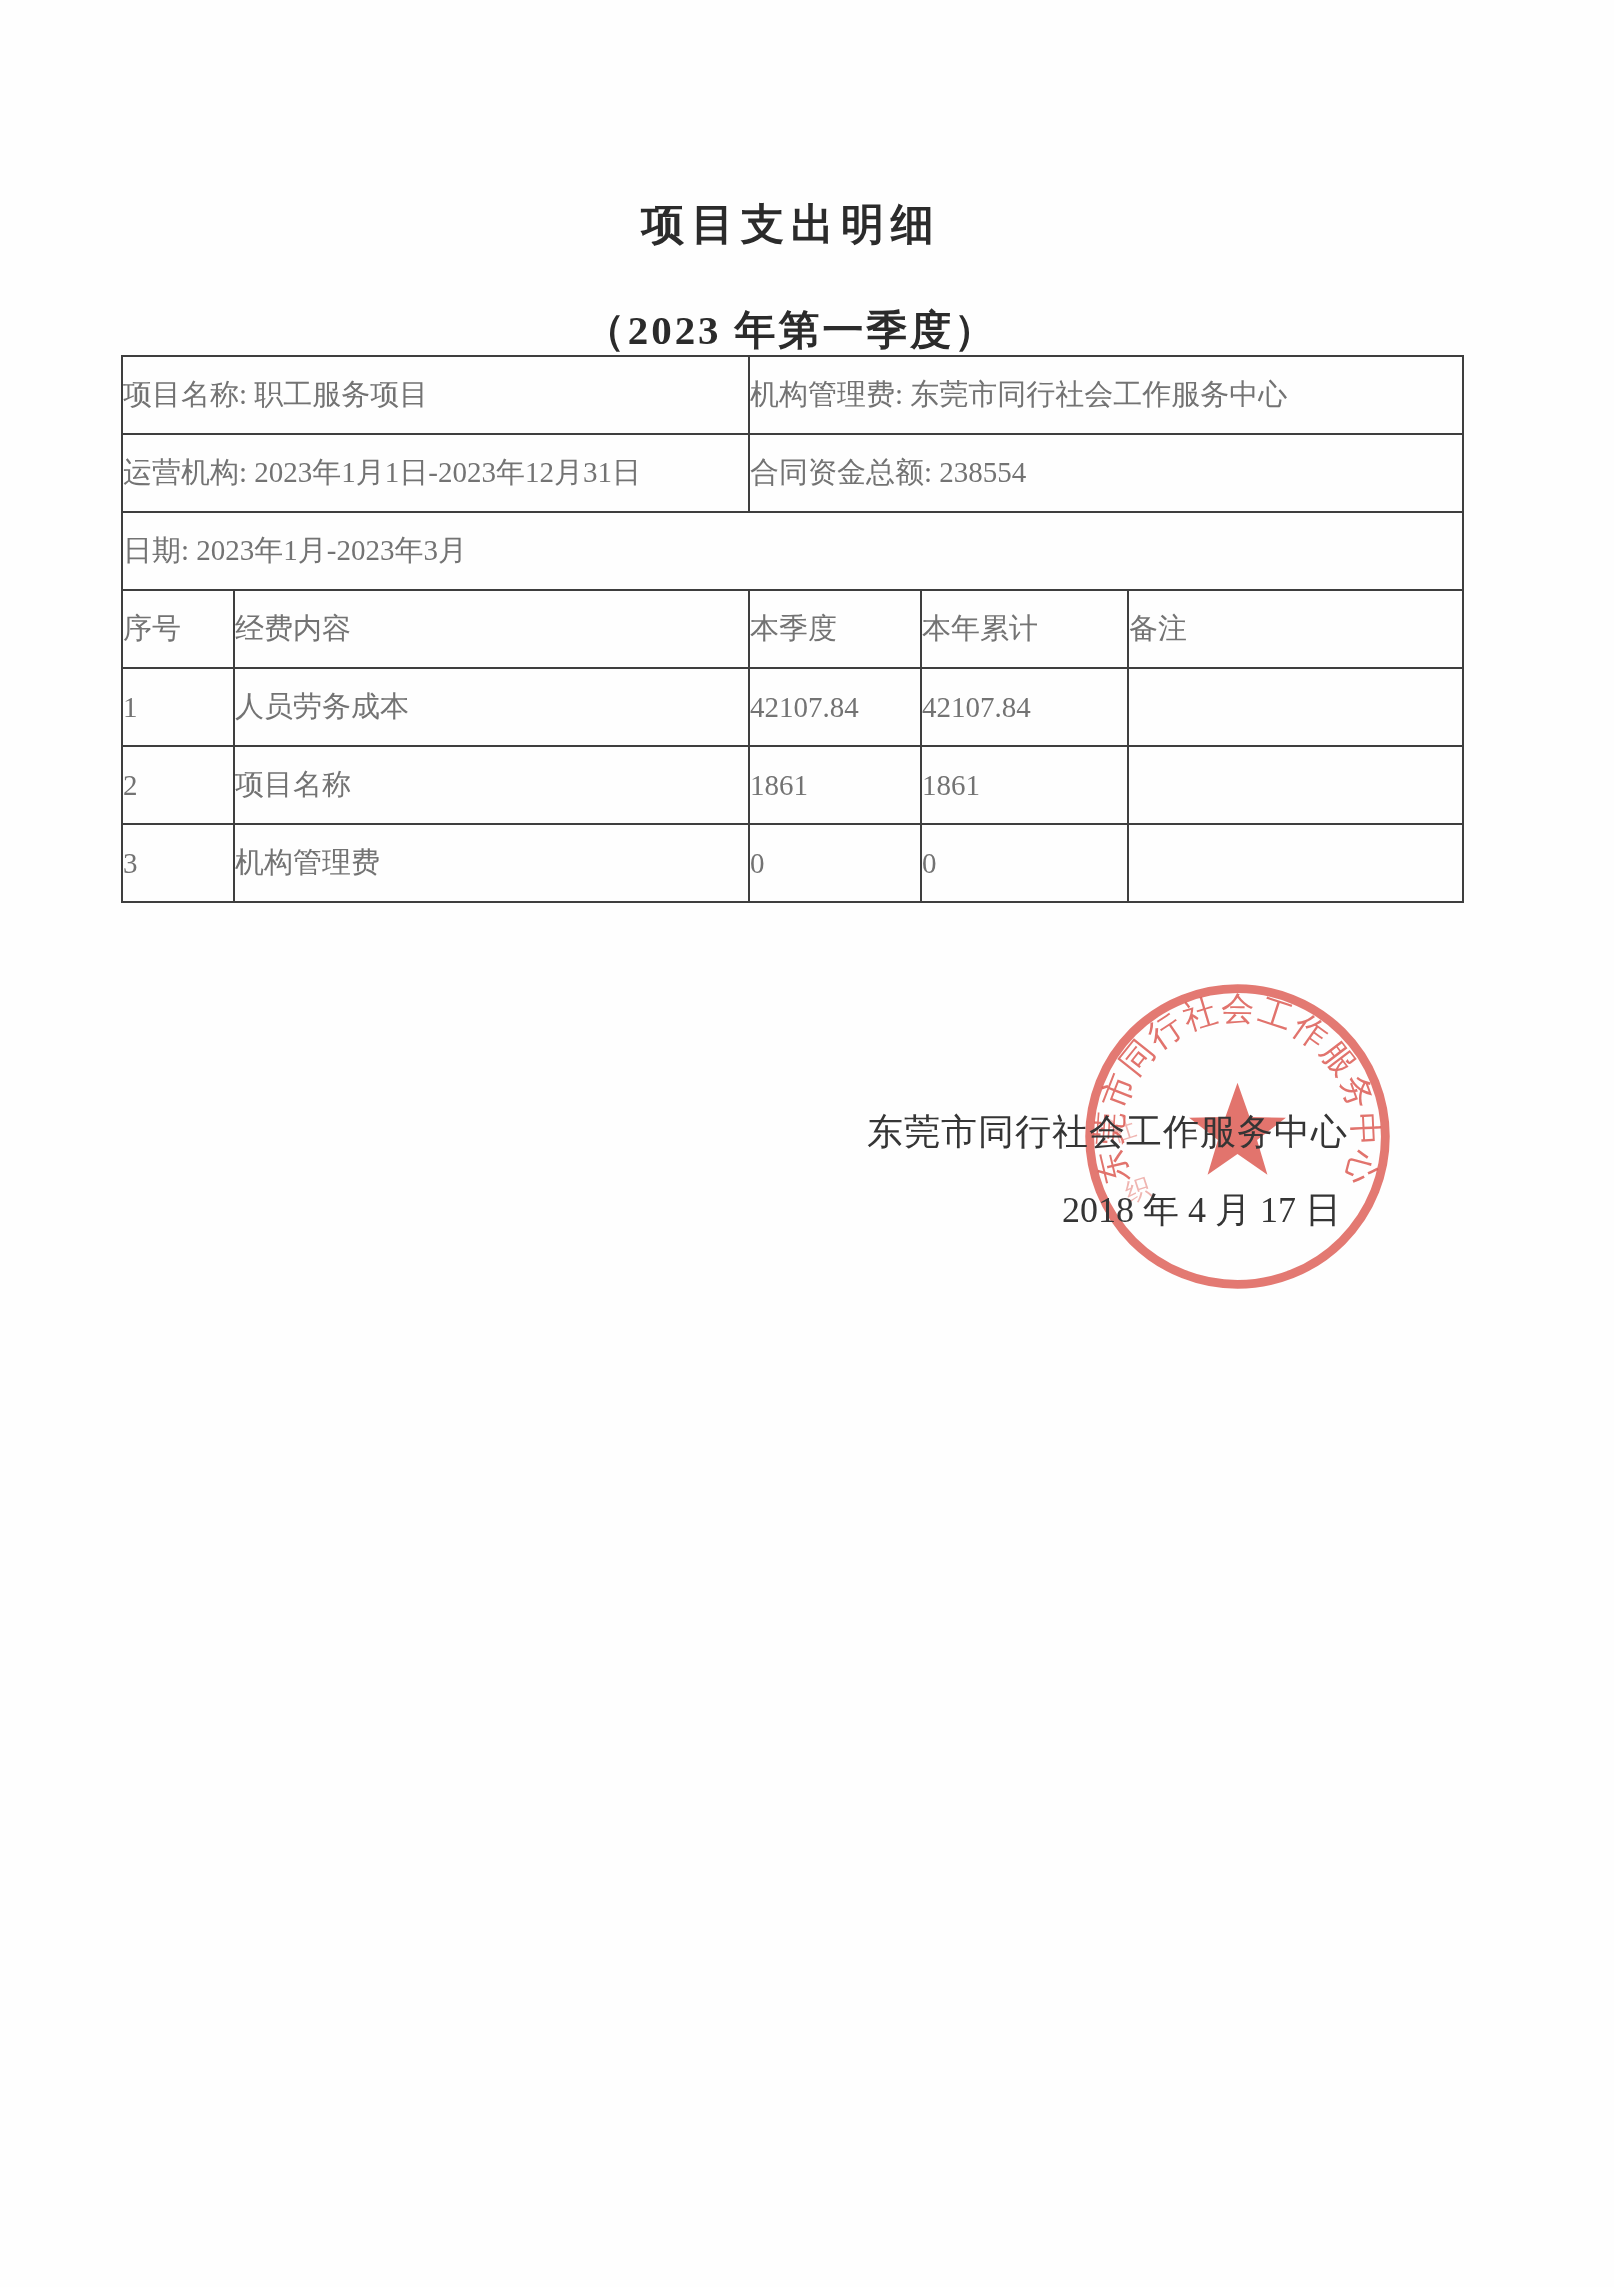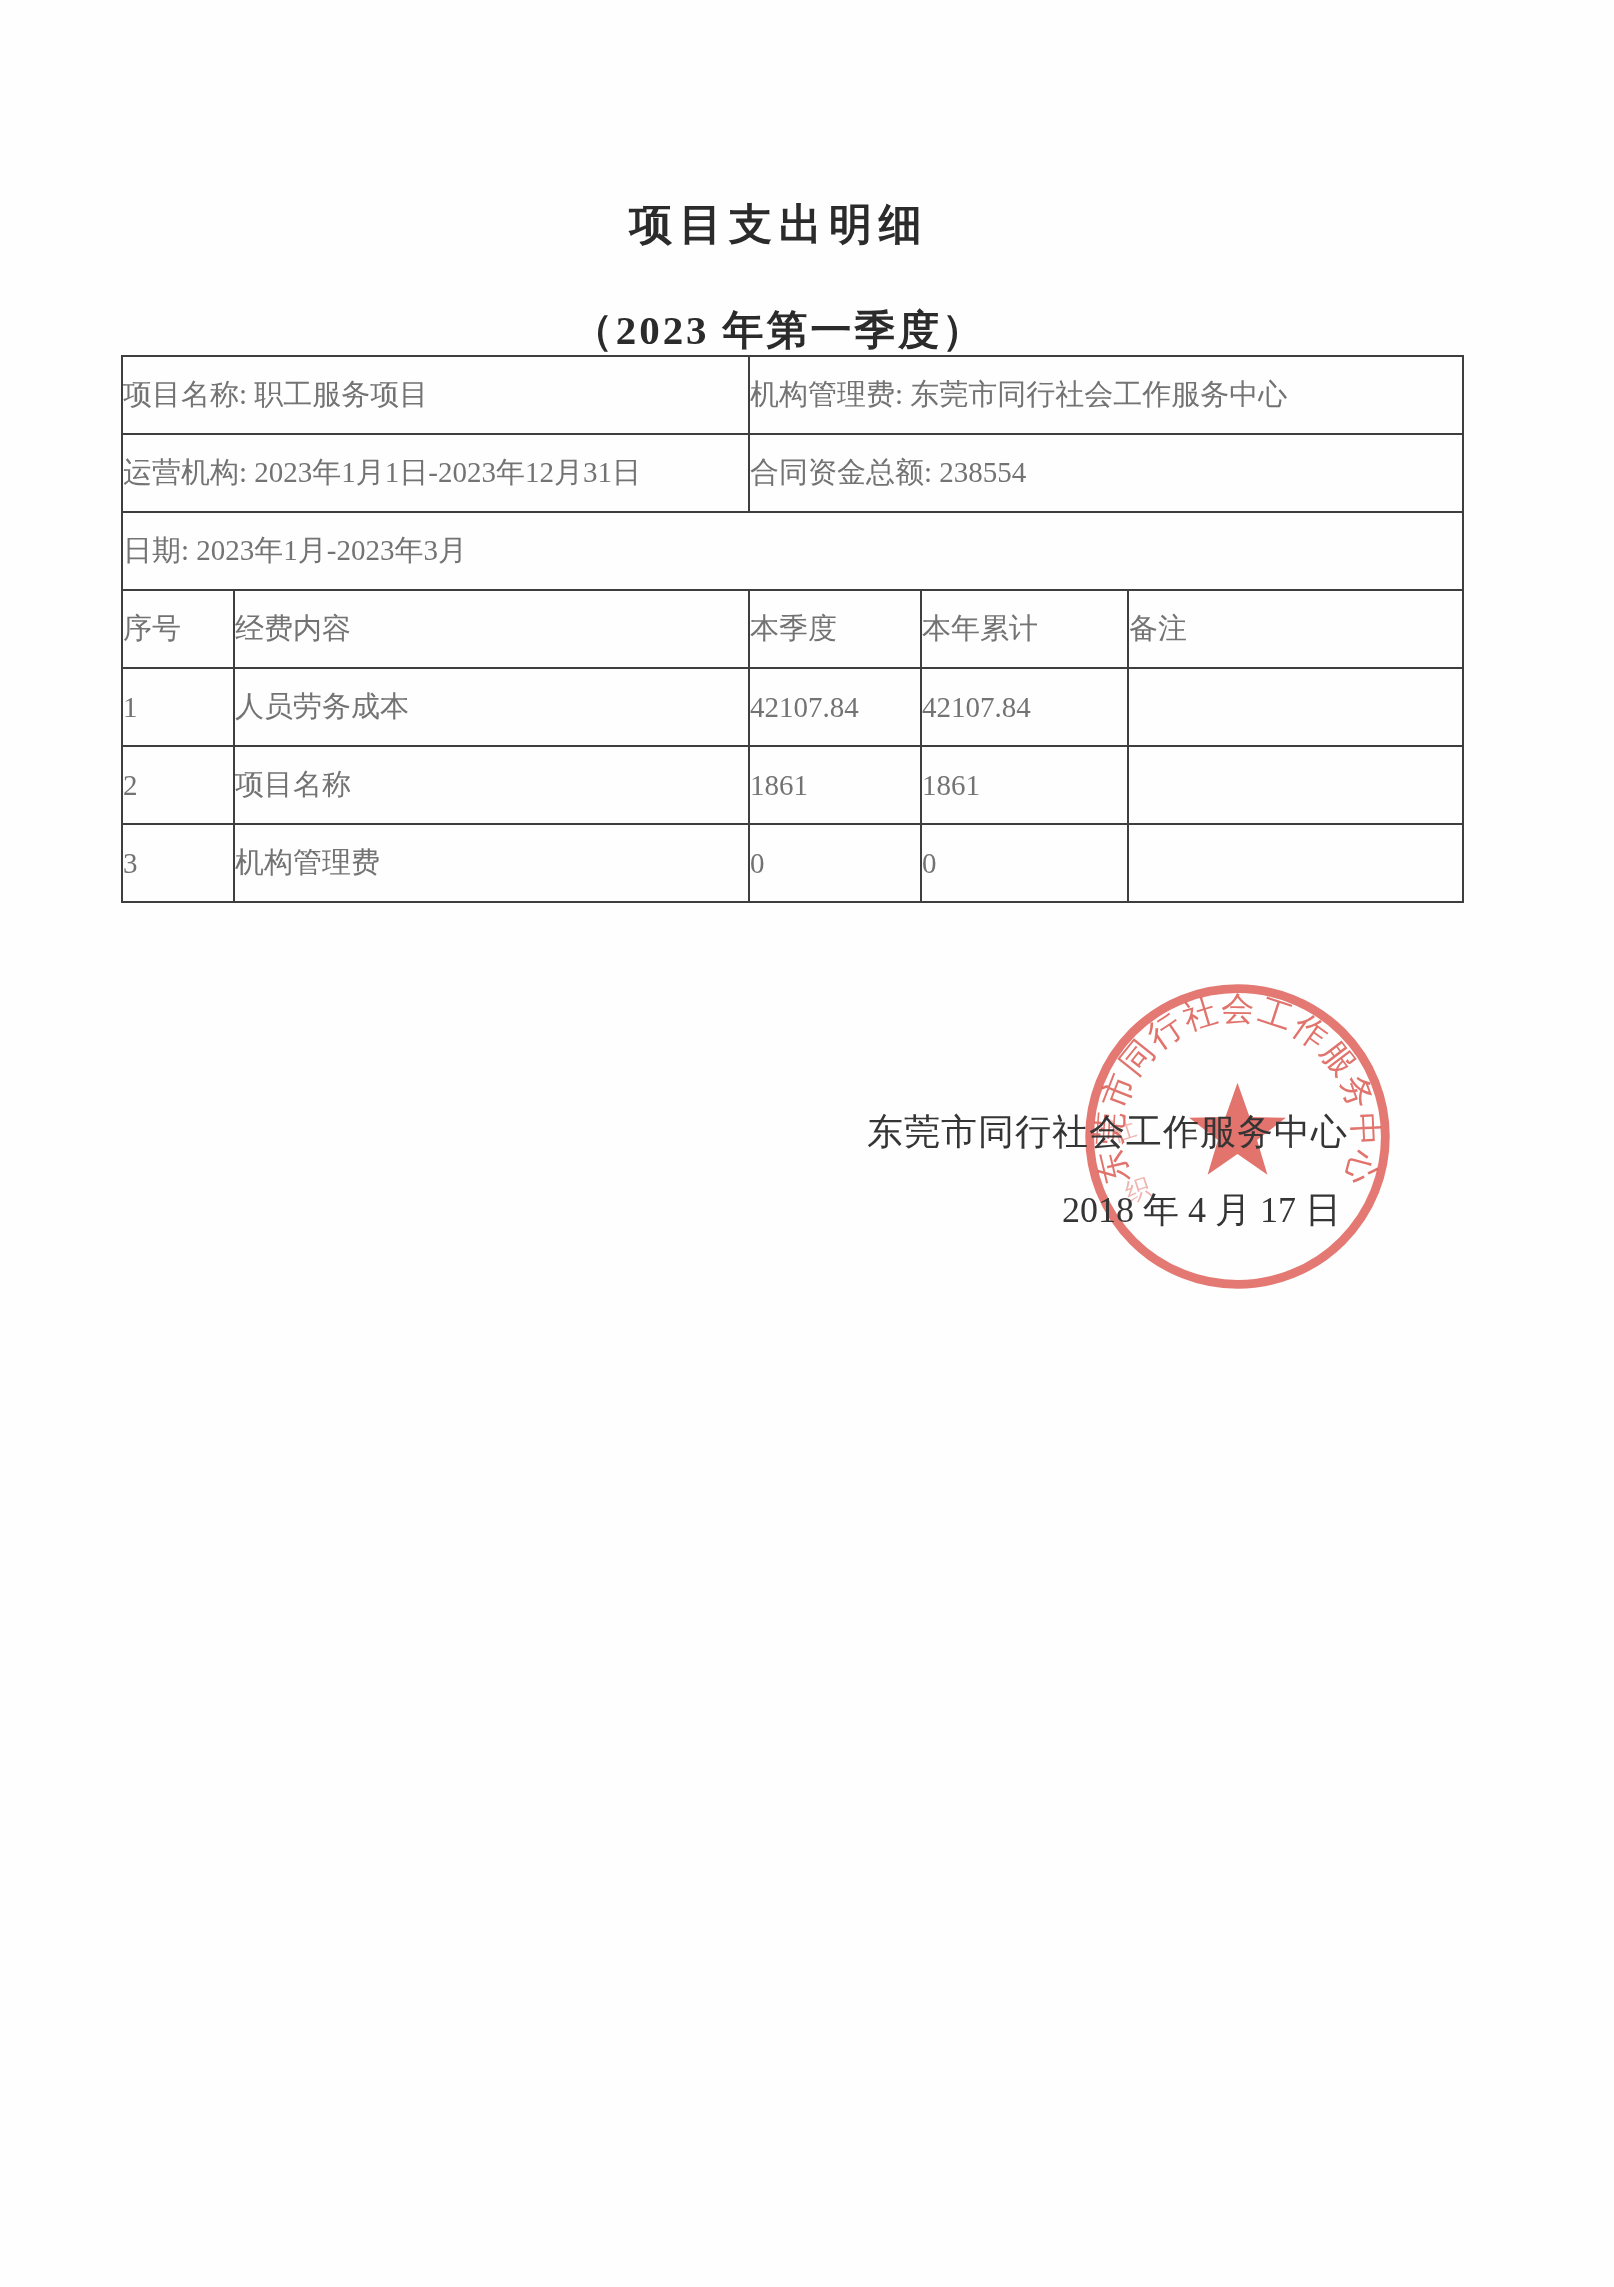--- a/index.html
+++ b/index.html
@@ -7,21 +7,21 @@
     position: relative;
     width: 1614px;
     height: 2288px;
     background: #fefefe;
     overflow: hidden;
     font-family: "Liberation Serif", serif;
     color: #2e2e2e;
   }
   .heading {
     position: absolute;
-    left: 0;
+    left: 12px;
     top: 196px;
     width: 1558px;
     text-align: center;
   }
   .doc-title {
     font-size: 43px;
     font-weight: bold;
     letter-spacing: 6.9px;
     color: #2b2b2b;
   }

